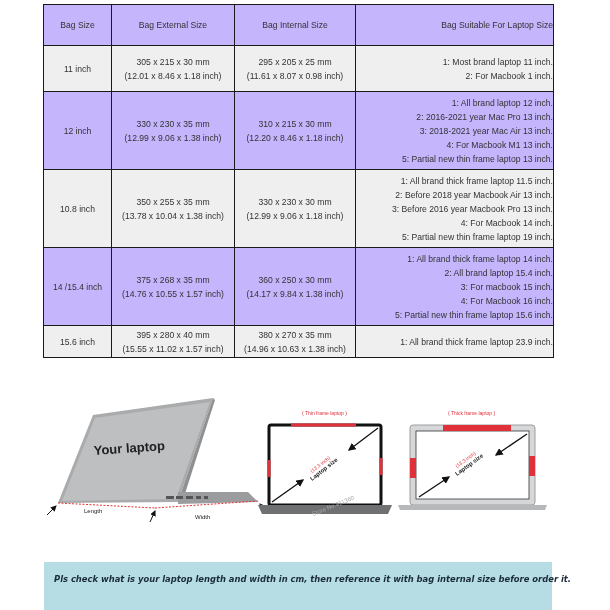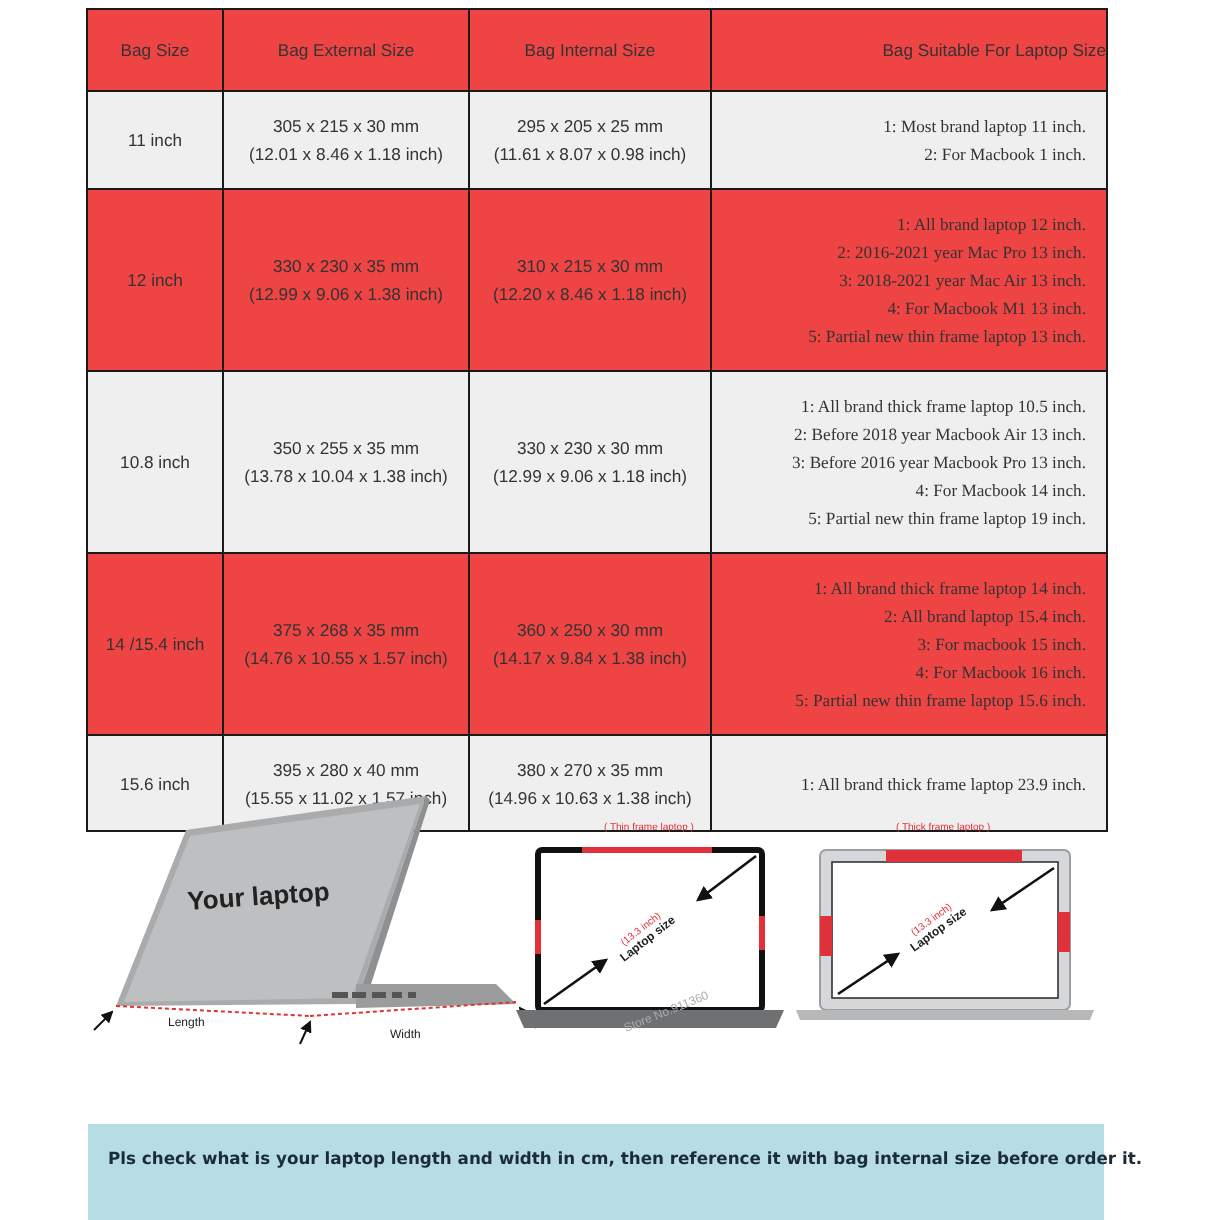--- a/index.html
+++ b/index.html
@@ -1,27 +1,27 @@
 <!DOCTYPE html>
 <html><head>
 <meta charset="utf-8">
 <style>
   html,body{margin:0;padding:0;background:#ffffff;}
   body{width:610px;height:610px;position:relative;overflow:hidden;font-family:"Liberation Sans",sans-serif;color:#333;}
   .size-table{position:absolute;left:43px;top:4px;width:510px;border-collapse:collapse;font-size:8.6px;table-layout:fixed;}
   .size-table td,.size-table th{border:1px solid #1a1a1a;padding:0;font-weight:normal;}
-  .size-table tr.blue td,.size-table tr.blue th{background:#ef4444;}
+  .size-table tr.blue td,.size-table tr.blue th{background:#c4b5fd;}
   .size-table tr.grey td{background:#efefef;}
   .size-table .c{text-align:center;line-height:14px;}
   .size-table .l{text-align:right;padding-left:8px;line-height:14px;}
   .size-table tr.head th{height:40px;}
-  .size-table .fit-list{margin:10px;padding:0;list-style:none;font-family:Liberation Serif, serif;}
+  .size-table .fit-list{margin:0;padding:0;list-style:none;}
   .size-table .fit-list li{white-space:nowrap;}
   .illus{position:absolute;left:0;top:380px;width:610px;height:150px;}
-  .note{position:absolute;left:44px;top:562px;width:508px;height:48px;background:#b5dde3;font-family:"DejaVu Sans",sans-serif;font-size:8.4px;font-weight:bold;color:#1b2b3a;}
+  .note{position:absolute;left:44px;top:562px;width:508px;height:48px;background:#b5dde3;font-family:"DejaVu Sans",sans-serif;font-size:8.4px;font-weight:bold;color:#1b2b3a;font-style:italic;}
   .note p{margin:0;position:absolute;left:10px;white-space:nowrap;}
   .note p.n1{top:12px;}
   .note p.n2{top:33px;}
   .frame-label{font-family:"Liberation Sans",sans-serif;font-size:5px;fill:#e0303a;}
 </style>
 </head>
 <body>
 
 <table class="size-table">
   <colgroup>
@@ -79,21 +79,21 @@
     <td class="c">
           <div>350 x 255 x 35 mm</div>
           <div>(13.78 x 10.04 x 1.38 inch)</div>
         </td>
     <td class="c">
           <div>330 x 230 x 30 mm</div>
           <div>(12.99 x 9.06 x 1.18 inch)</div>
         </td>
     <td class="l">
           <ul class="fit-list">
-      <li>1:  All brand thick frame laptop 10.5 inch.</li>
+      <li>1:  All brand thick frame laptop 11.5 inch.</li>
       <li>2:  Before 2018 year Macbook Air 13 inch.</li>
       <li>3:  Before 2016 year Macbook Pro 13 inch.</li>
       <li>4:  For Macbook 14 inch.</li>
       <li>5:  Partial new thin frame laptop 19 inch.</li>
     </ul>
         </td>
   </tr>
   <tr class="blue" style="height:78px">
     <td class="c">14 /15.4 inch</td>
     <td class="c">
@@ -107,21 +107,21 @@
     <td class="l">
           <ul class="fit-list">
       <li>1:  All brand thick frame laptop 14 inch.</li>
       <li>2:  All brand laptop 15.4 inch.</li>
       <li>3:  For macbook 15 inch.</li>
       <li>4:  For Macbook 16 inch.</li>
       <li>5:  Partial new thin frame laptop 15.6 inch.</li>
     </ul>
         </td>
   </tr>
-  <tr class="grey" style="height:48px">
+  <tr class="grey" style="height:32px">
     <td class="c">15.6 inch</td>
     <td class="c">
           <div>395 x 280 x 40 mm</div>
           <div>(15.55 x 11.02 x 1.57 inch)</div>
         </td>
     <td class="c">
           <div>380 x 270 x 35 mm</div>
           <div>(14.96 x 10.63 x 1.38 inch)</div>
         </td>
     <td class="l">

